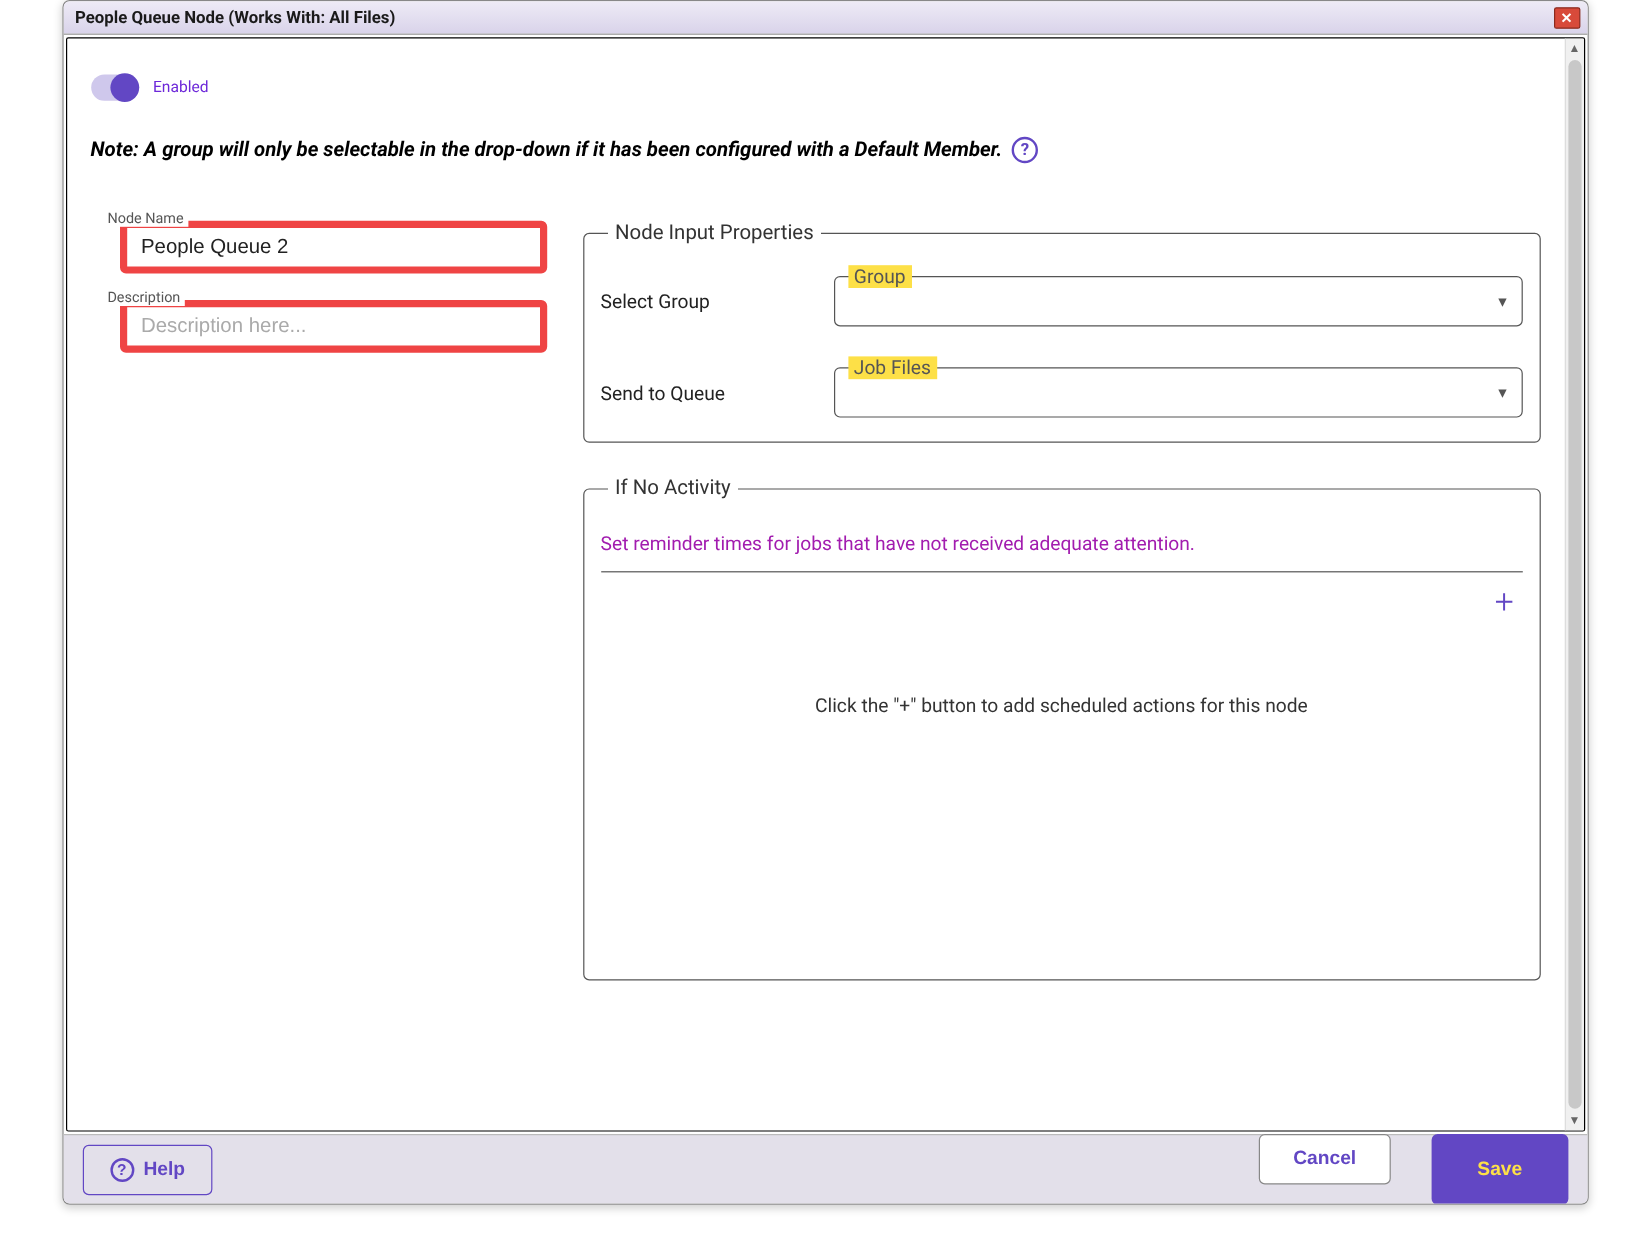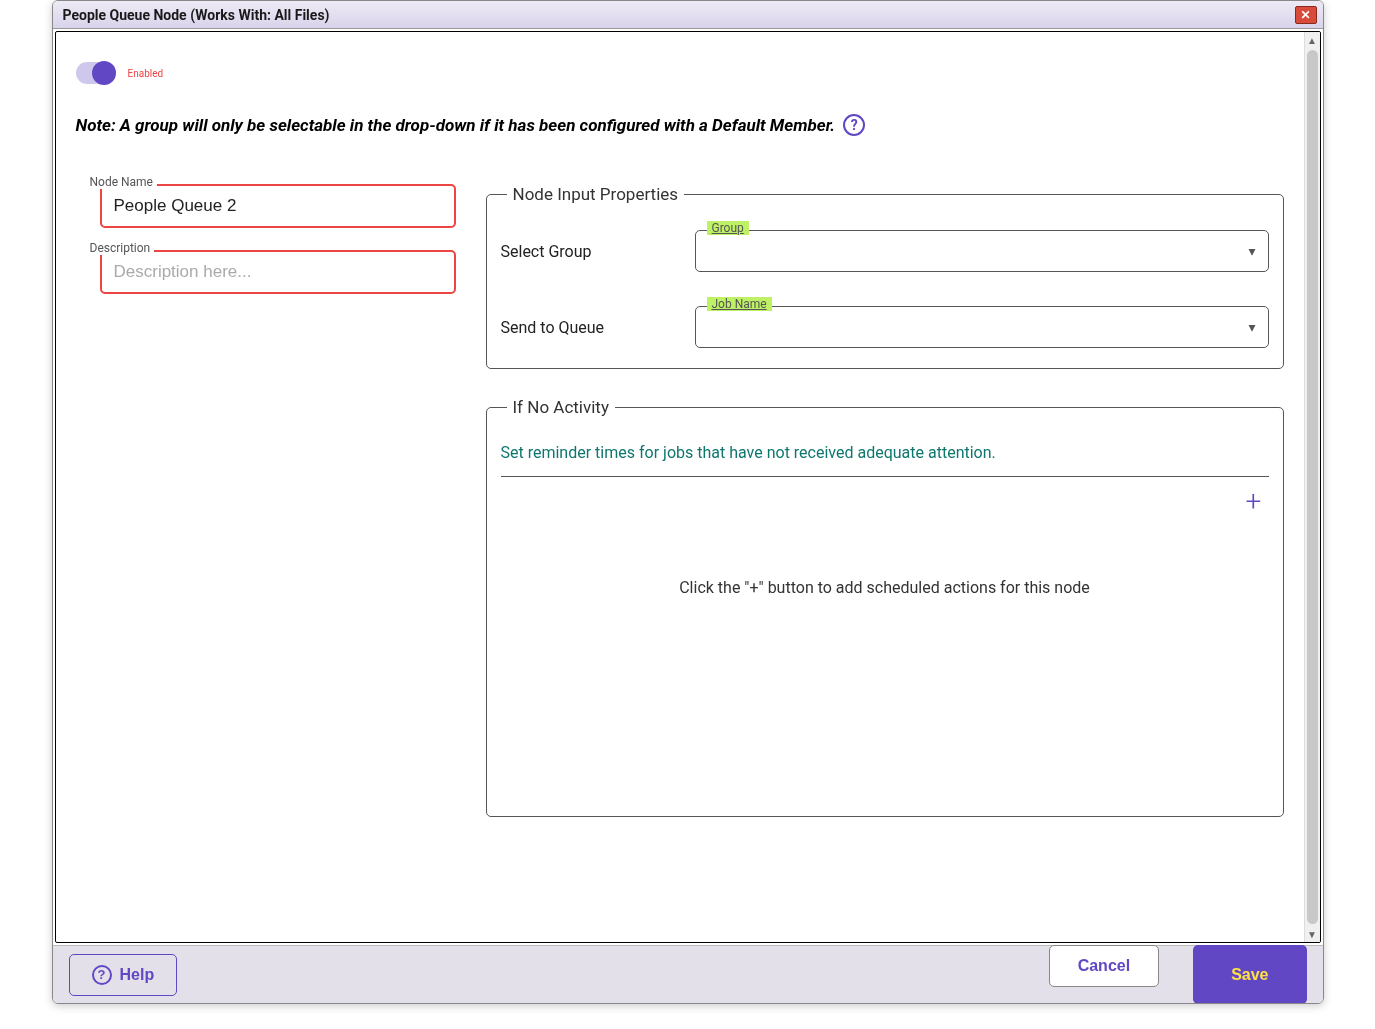--- a/index.html
+++ b/index.html
@@ -109,22 +109,22 @@
   .toggle-knob {
     position: absolute;
     right: 0;
     top: -1px;
     width: 24px;
     height: 24px;
     background: #6247c4;
     border-radius: 50%;
   }
   .toggle-label {
-    font-size: 10px;
-    color: #ef4444;
+    font-size: 13px;
+    color: #6d28d9;
   }
   .intro-text {
     font-size: 17px;
     color: #222;
     margin-bottom: 12px;
     line-height: 1.5;
   }
   .note-row {
     display: flex;
     align-items: center;
@@ -168,21 +168,21 @@
     top: -9px;
     left: 10px;
     background: #fff;
     padding: 0 4px;
     font-size: 12px;
     color: #555;
   }
   .text-input {
     width: 100%;
     height: 44px;
-    border: 2px solid #ef4444;
+    border: 6px solid #ef4444;
     border-radius: 5px;
     padding: 0 12px;
     font-size: 17px;
     color: #222;
     outline: none;
   }
   .text-input::placeholder { color: #aaa; }
 
   fieldset.panel {
     border: 1px solid #555;
@@ -222,37 +222,36 @@
     display: flex;
     align-items: center;
     justify-content: flex-end;
     padding: 0 12px;
     cursor: pointer;
   }
   .select-label {
     position: absolute;
     top: -9px;
     left: 12px;
-    background: #bef264;
+    background: #fde047;
     padding: 0 5px;
-    font-size: 12px;
+    font-size: 16px;
     color: #555;
-    text-decoration: underline;
   }
   .chevron {
     color: #555;
     font-size: 14px;
   }
 
   .activity-panel {
     min-height: 420px;
   }
   .activity-desc {
     font-size: 16px;
-    color: #0f766e;
+    color: #a21caf;
     padding-bottom: 14px;
     border-bottom: 1px solid #555;
     margin-bottom: 8px;
   }
   .add-row {
     display: flex;
     justify-content: flex-end;
     margin-bottom: 60px;
   }
   .plus-btn {
@@ -372,21 +371,21 @@
                 <span class="select-label">Group</span>
                 <div class="select-box">
                   <span class="chevron">▾</span>
                 </div>
               </div>
             </div>
 
             <div class="prop-row">
               <span class="prop-label">Send to Queue</span>
               <div class="select-wrap">
-                <span class="select-label">Job Name</span>
+                <span class="select-label">Job Files</span>
                 <div class="select-box">
                   <span class="chevron">▾</span>
                 </div>
               </div>
             </div>
           </fieldset>
 
           <fieldset class="panel activity-panel">
             <legend>If No Activity</legend>
             <p class="activity-desc">Set reminder times for jobs that have not received adequate attention.</p>

